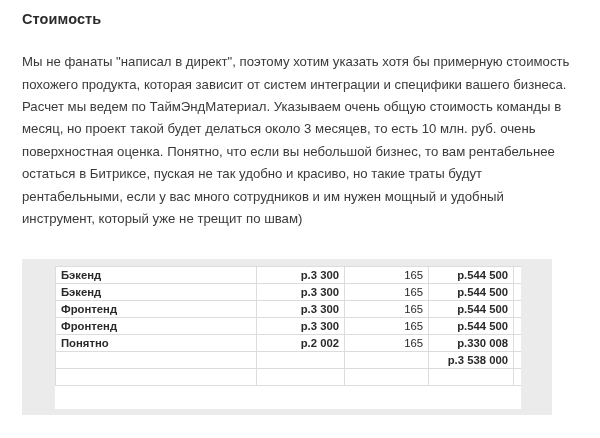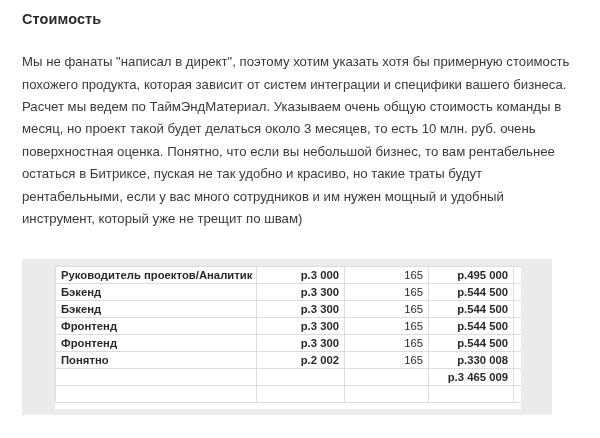--- a/index.html
+++ b/index.html
@@ -137,27 +137,20 @@
       <table class="cost-table">
         <colgroup>
           <col class="c-role">
           <col class="c-rate">
           <col class="c-hours">
           <col class="c-total">
           <col class="c-pad">
         </colgroup>
         <tbody>
             <tr>
-              <td class="role">Руководитель проектов/Аналитик</td>
-              <td class="num">p.3 000</td>
-              <td class="hours">165</td>
-              <td class="num">p.495 000</td>
-              <td class="pad"></td>
-            </tr>
-            <tr>
               <td class="role">Бэкенд</td>
               <td class="num">p.3 300</td>
               <td class="hours">165</td>
               <td class="num">p.544 500</td>
               <td class="pad"></td>
             </tr>
             <tr>
               <td class="role">Бэкенд</td>
               <td class="num">p.3 300</td>
               <td class="hours">165</td>
@@ -182,21 +175,21 @@
               <td class="role">Понятно</td>
               <td class="num">p.2 002</td>
               <td class="hours">165</td>
               <td class="num">p.330 008</td>
               <td class="pad"></td>
             </tr>
             <tr class="total-row">
               <td class="role"></td>
               <td class="num"></td>
               <td class="hours"></td>
-              <td class="num total-val">p.3 465 009</td>
+              <td class="num total-val">p.3 538 000</td>
               <td class="pad"></td>
             </tr>
             <tr class="blank-row">
               <td class="role"></td>
               <td class="num"></td>
               <td class="hours"></td>
               <td class="num"></td>
               <td class="pad"></td>
             </tr>
           </tbody>

